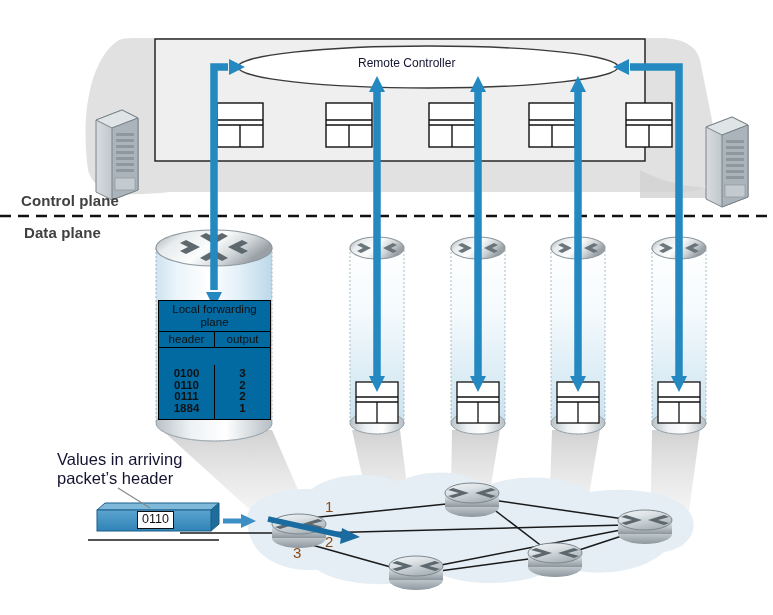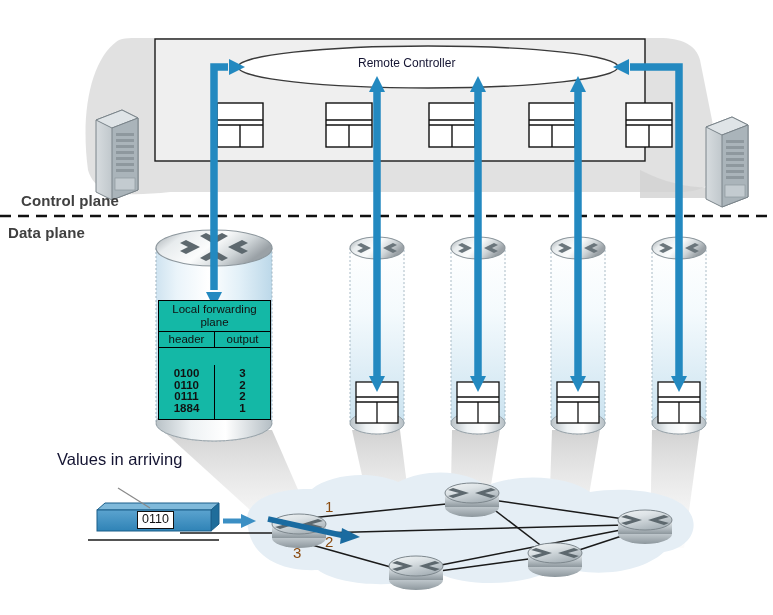--- a/index.html
+++ b/index.html
@@ -14,37 +14,37 @@
   .plane-label{
     position:absolute;
     font-family:"Liberation Sans", sans-serif;
     font-weight:bold;
     font-size:15px;
     color:#404040;
     letter-spacing:0.1px;
     white-space:nowrap;
   }
   #control-plane-label{left:21px;top:192px;}
-  #data-plane-label{left:8px;top:224px;}
+  #data-plane-label{left:24px;top:224px;}
 
   .callout-text{
     position:absolute;
     left:57px;top:450px;
     font-size:16.5px;
     line-height:19px;
     color:#141432;
     white-space:nowrap;
   }
 
   .fwd-table{
     position:absolute;
     left:158px;top:300px;
     width:113px;
     border:1px solid #000;
-    background:#14b8a6;
+    background:#0369a1;
     box-sizing:border-box;
   }
   .fwd-title{
     text-align:center;
     font-size:11.5px;
     line-height:12.6px;
     padding:2px 2px 3px 2px;
     border-bottom:1px solid #000;
     color:#111;
   }
@@ -435,20 +435,21 @@
     <line x1="118" y1="488" x2="150" y2="508" stroke="#888" stroke-width="1.2"></line>
   </svg>
 
   <div class="plane-label" id="control-plane-label">Control plane</div>
   <div class="plane-label" id="data-plane-label">Data plane</div>
 
   <div class="ctrl-text">Remote Controller</div>
 
   <div class="callout-text">
     <div>Values in arriving</div>
+    <div>packet’s header</div>
   </div>
 
   <div class="pkt-value">0110</div>
 
   <div class="fwd-table">
     <div class="fwd-title">
       <div>Local forwarding</div>
       <div>plane</div>
     </div>
     <div class="fwd-head">

